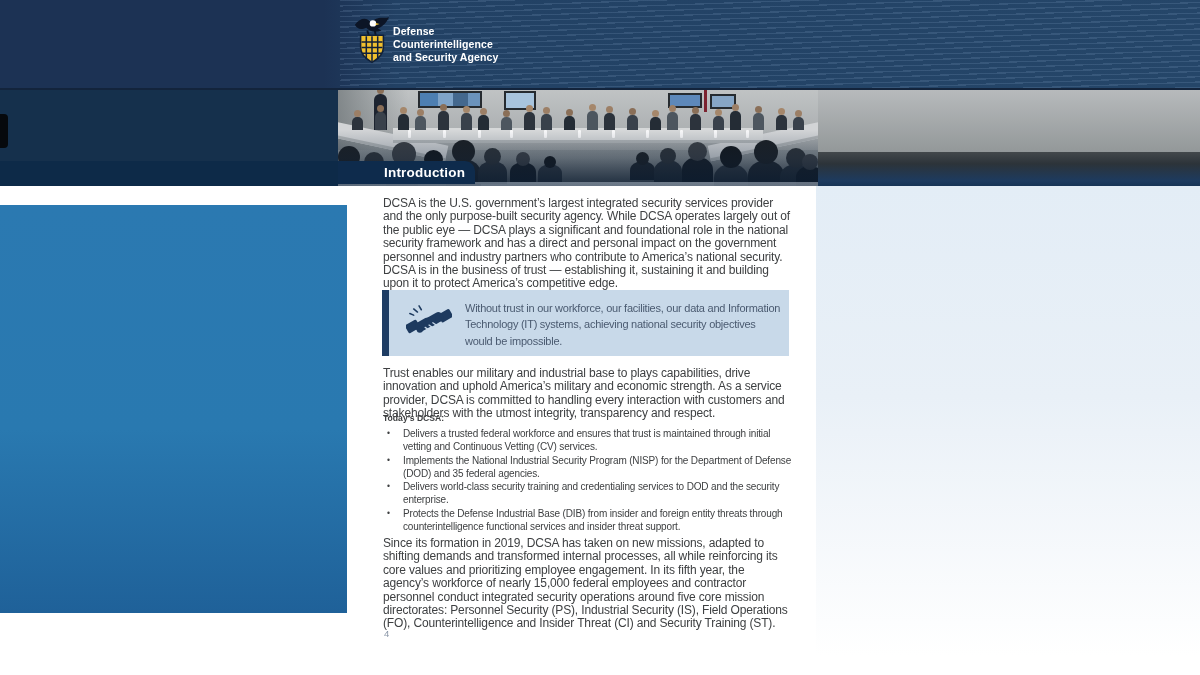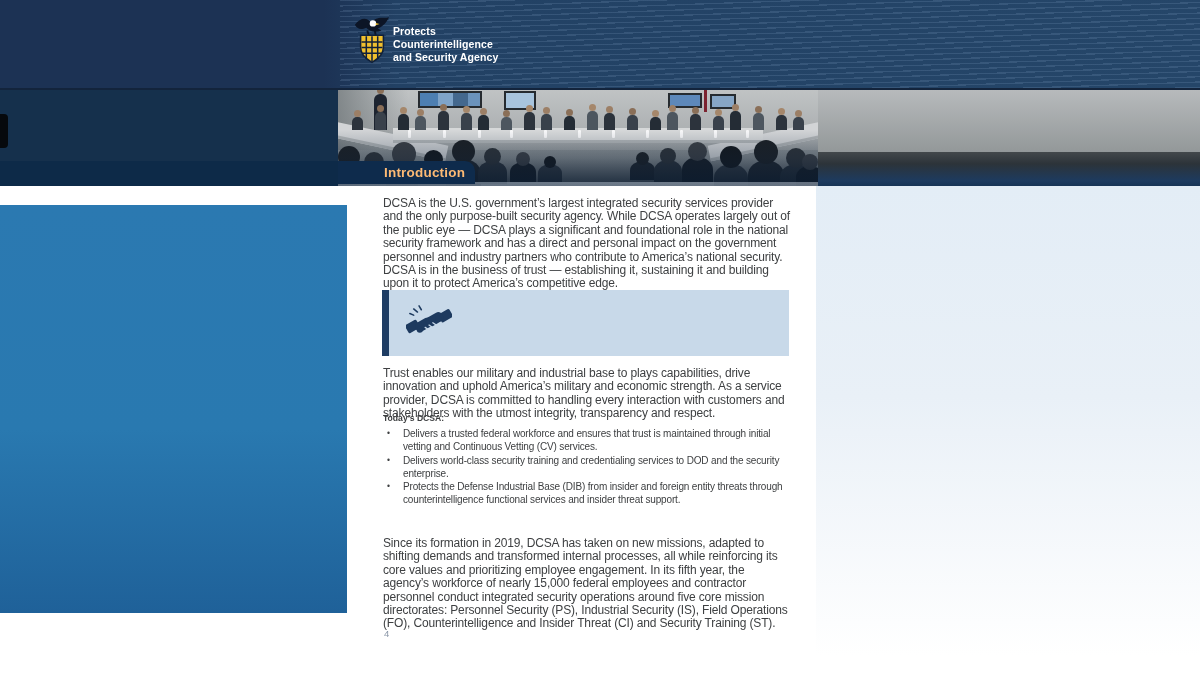--- a/index.html
+++ b/index.html
@@ -48,21 +48,21 @@
   .bottle{position:absolute;top:0;width:3px;height:8px;background:rgba(255,255,255,.85);border-radius:1px}
   #front-row{left:0;top:46px;width:480px;height:50px}
   .fp,.fb{position:absolute}
   .fp{border-radius:50%}
   .fb{border-radius:50% 50% 0 0}
   #hero-shade{left:0;top:40px;width:480px;height:56px;
     background:linear-gradient(180deg,rgba(16,38,66,0) 0%,rgba(14,34,60,.3) 50%,rgba(10,27,48,.8) 100%)}
   #hero-blur{left:0;top:92px;width:480px;height:4px;
     background:linear-gradient(90deg,rgba(155,170,185,.55),rgba(190,200,212,.5))}
   #intro-tab{left:0;top:71px;width:137px;height:23px;background:#0e2b4c;border-radius:0 10px 0 0;
-    color:#fdba74;font-weight:bold;font-size:13.5px;line-height:23px;padding-left:46px;letter-spacing:.2px;white-space:nowrap}
+    color:#ffffff;font-weight:bold;font-size:13.5px;line-height:23px;padding-left:46px;letter-spacing:.2px;white-space:nowrap}
 
   
   #right-ext{left:818px;top:90px;width:382px;height:96px}
   #right-ext-wall{left:0;top:0;width:382px;height:62px;background:linear-gradient(180deg,#b7babc,#939899)}
   #right-ext-dark{left:0;top:62px;width:382px;height:34px;
     background:linear-gradient(180deg,#43484b 0%,#2c3339 35%,#1d3b5f 85%,#173456 100%)}
 
   
   #page{left:347px;top:186px;width:469px;height:489px;background:#fff}
   .para{position:absolute;left:36px;width:410px;font-size:12px;line-height:13.4px;color:#3e4042;letter-spacing:-.15px}
@@ -89,21 +89,21 @@
     <svg width="38" height="52" viewBox="0 0 40 52">
       <path d="M2 10 C8 2 15 2 19 8 C25 0 33 4 38 2 C34 10 30 12 26 14 L30 16 C24 18.5 17.5 17 14 13 C8 16 4 14 2 10 Z" fill="#0c1526"></path>
       <circle cx="21" cy="8.5" r="3.4" fill="#ffffff"></circle>
       <path d="M24 8 l4 1.2 -4 1.2 z" fill="#e9b92c"></path>
       <path d="M15 16 l2 6 M23 16 l1 6" stroke="#0c1526" stroke-width="2"></path>
       <path d="M8 21 h24 v13 c0 8 -6.5 12.5 -12 15.5 c-5.5 -3 -12 -7.5 -12 -15.5 z" fill="#f0bf2e" stroke="#10203a" stroke-width="1.6"></path>
       <path d="M14 22 v24 M20 22 v27 M26 22 v24 M9 28 h22 M9 34 h22 M10.5 40 h19" stroke="#10203a" stroke-width="1.6" fill="none"></path>
     </svg>
   </span>
   <div id="brand-text">
-    <div>Protects</div>
+    <div>Defense</div>
     <div>Counterintelligence</div>
     <div>and Security Agency</div>
   </div>
 </div>
 
 <div class="abs" id="left-upper"></div>
 <div class="abs" id="notch"></div>
 <div class="abs" id="left-strip"></div>
 
 <div class="abs" id="hero" aria-label="Officials in business attire seated around U-shaped conference tables with wall-mounted video screens during a DCSA meeting">
@@ -266,27 +266,29 @@
             <path d="M30 30 l6 4"></path>
             <path d="M35 27 l6 4"></path>
         </g>
         <g stroke="#1d3a5f" stroke-width="2" fill="none" stroke-linecap="round">
           <path d="M10 9 l5 4"></path>
             <path d="M17 5 l3 5"></path>
             <path d="M5 15 l5 2"></path>
         </g>
       </svg>
     </span>
+    <p id="callout-text">Without trust in our workforce, our facilities, our data and Information Technology (IT) systems, achieving national security objectives would be impossible.</p>
   </div>
 
   <p class="para" id="p2">Trust enables our military and industrial base to plays capabilities, drive innovation and uphold America’s military and economic strength. As a service provider, DCSA is committed to handling every interaction with customers and stakeholders with the utmost integrity, transparency and respect.</p>
 
   <h3 id="list-heading">Today’s DCSA:</h3>
   <ul id="list">
     <li>Delivers a trusted federal workforce and ensures that trust is maintained through initial vetting and Continuous Vetting (CV) services.</li>
+    <li>Implements the National Industrial Security Program (NISP) for the Department of Defense (DOD) and 35 federal agencies.</li>
     <li>Delivers world-class security training and credentialing services to DOD and the security enterprise.</li>
     <li>Protects the Defense Industrial Base (DIB) from insider and foreign entity threats through counterintelligence functional services and insider threat support.</li>
   </ul>
 
   <p class="para" id="p3">Since its formation in 2019, DCSA has taken on new missions, adapted to shifting demands and transformed internal processes, all while reinforcing its core values and prioritizing employee engagement. In its fifth year, the agency’s workforce of nearly 15,000 federal employees and contractor personnel conduct integrated security operations around five core mission directorates: Personnel Security (PS), Industrial Security (IS), Field Operations (FO), Counterintelligence and Insider Threat (CI) and Security Training (ST).</p>
 
   <div id="pagenum">4</div>
 </div>
 
 </body></html>

